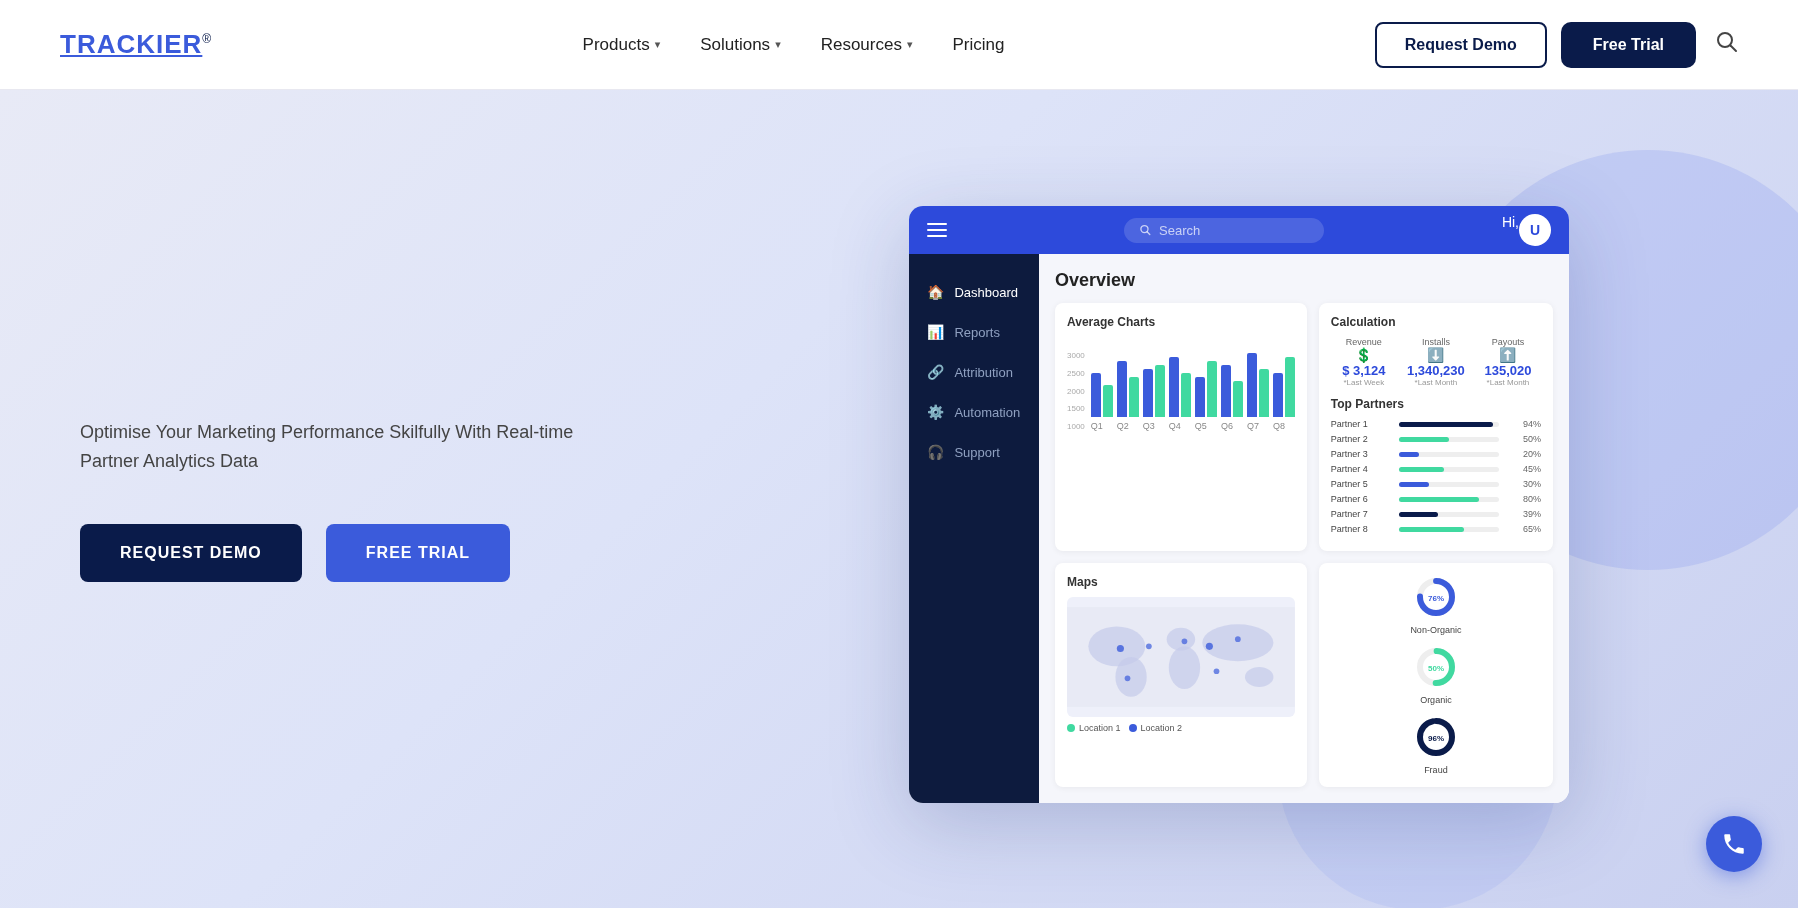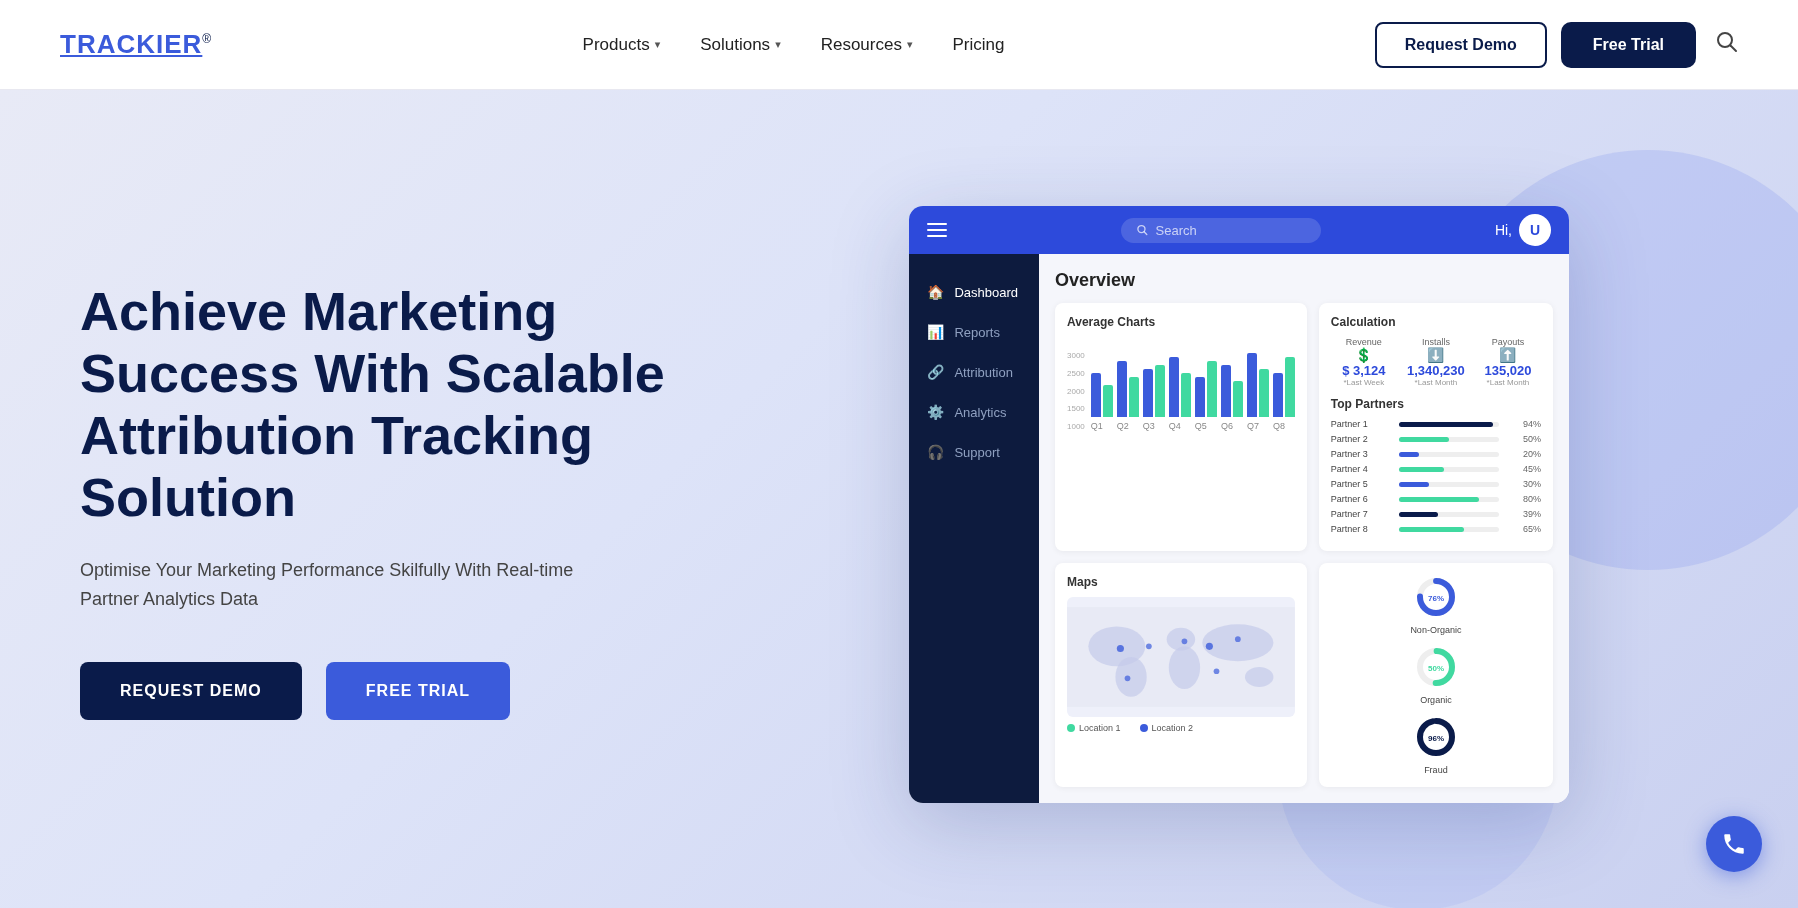--- a/index.html
+++ b/index.html
@@ -196,21 +196,21 @@
     }
     .topbar-search input {
       background: none;
       border: none;
       outline: none;
       color: #fff;
       font-size: 13px;
       width: 100%;
     }
     .topbar-search input::placeholder { color: rgba(255,255,255,0.7); }
-    .topbar-user { display: flex; align-items: center; gap: 7px; color: #fff; font-size: 14px; }
+    .topbar-user { display: flex; gap: 0; color: #fff; font-size: 14px; }
     .user-avatar {
       width: 32px; height: 32px; border-radius: 50%;
       background: #fff; display: flex; align-items: center; justify-content: center;
       color: #2d4adb; font-weight: 700; font-size: 14px;
     }
 
     .dashboard-body { display: flex; }
     .dashboard-sidebar {
       background: #0d1b3e;
       width: 130px;
@@ -319,21 +319,21 @@
       border-radius: 6px;
       height: 120px;
       display: flex;
       align-items: center;
       justify-content: center;
       position: relative;
       overflow: hidden;
     }
     .map-legend {
       display: flex;
-      gap: 19px;
+      gap: 8px;
       margin-top: 6px;
     }
     .legend-item { display: flex; align-items: center; gap: 4px; font-size: 9px; color: #555; }
     .legend-dot { width: 8px; height: 8px; border-radius: 50%; }
 
     
     .phone-fab {
       position: fixed;
       bottom: 36px;
       right: 36px;
@@ -402,21 +402,20 @@
       </svg>
     </button>
   </div>
 </nav>
 
 <section class="hero">
   <div class="hero-bg-circle1"></div>
   <div class="hero-bg-circle2"></div>
 
   <div class="hero-content">
-    <h1 class="hero-title">Achieve Marketing Success With Scalable Attribution Tracking Solution</h1>
     <p class="hero-subtitle">Optimise Your Marketing Performance Skilfully With Real-time Partner Analytics Data</p>
     <div class="hero-buttons">
       <button class="btn-hero-demo">REQUEST DEMO</button>
       <button class="btn-hero-trial">FREE TRIAL</button>
     </div>
   </div>
 
   <div class="hero-visual">
     <div class="dashboard-window">
 
@@ -451,21 +450,21 @@
           <div class="sidebar-item">
             <span class="sidebar-icon">📊</span>
             <span>Reports</span>
           </div>
           <div class="sidebar-item">
             <span class="sidebar-icon">🔗</span>
             <span>Attribution</span>
           </div>
           <div class="sidebar-item">
             <span class="sidebar-icon">⚙️</span>
-            <span>Analytics</span>
+            <span>Automation</span>
           </div>
           <div class="sidebar-item">
             <span class="sidebar-icon">🎧</span>
             <span>Support</span>
           </div>
         </div>
 
         <div class="dashboard-main">
           <div class="overview-title">Overview</div>
 

